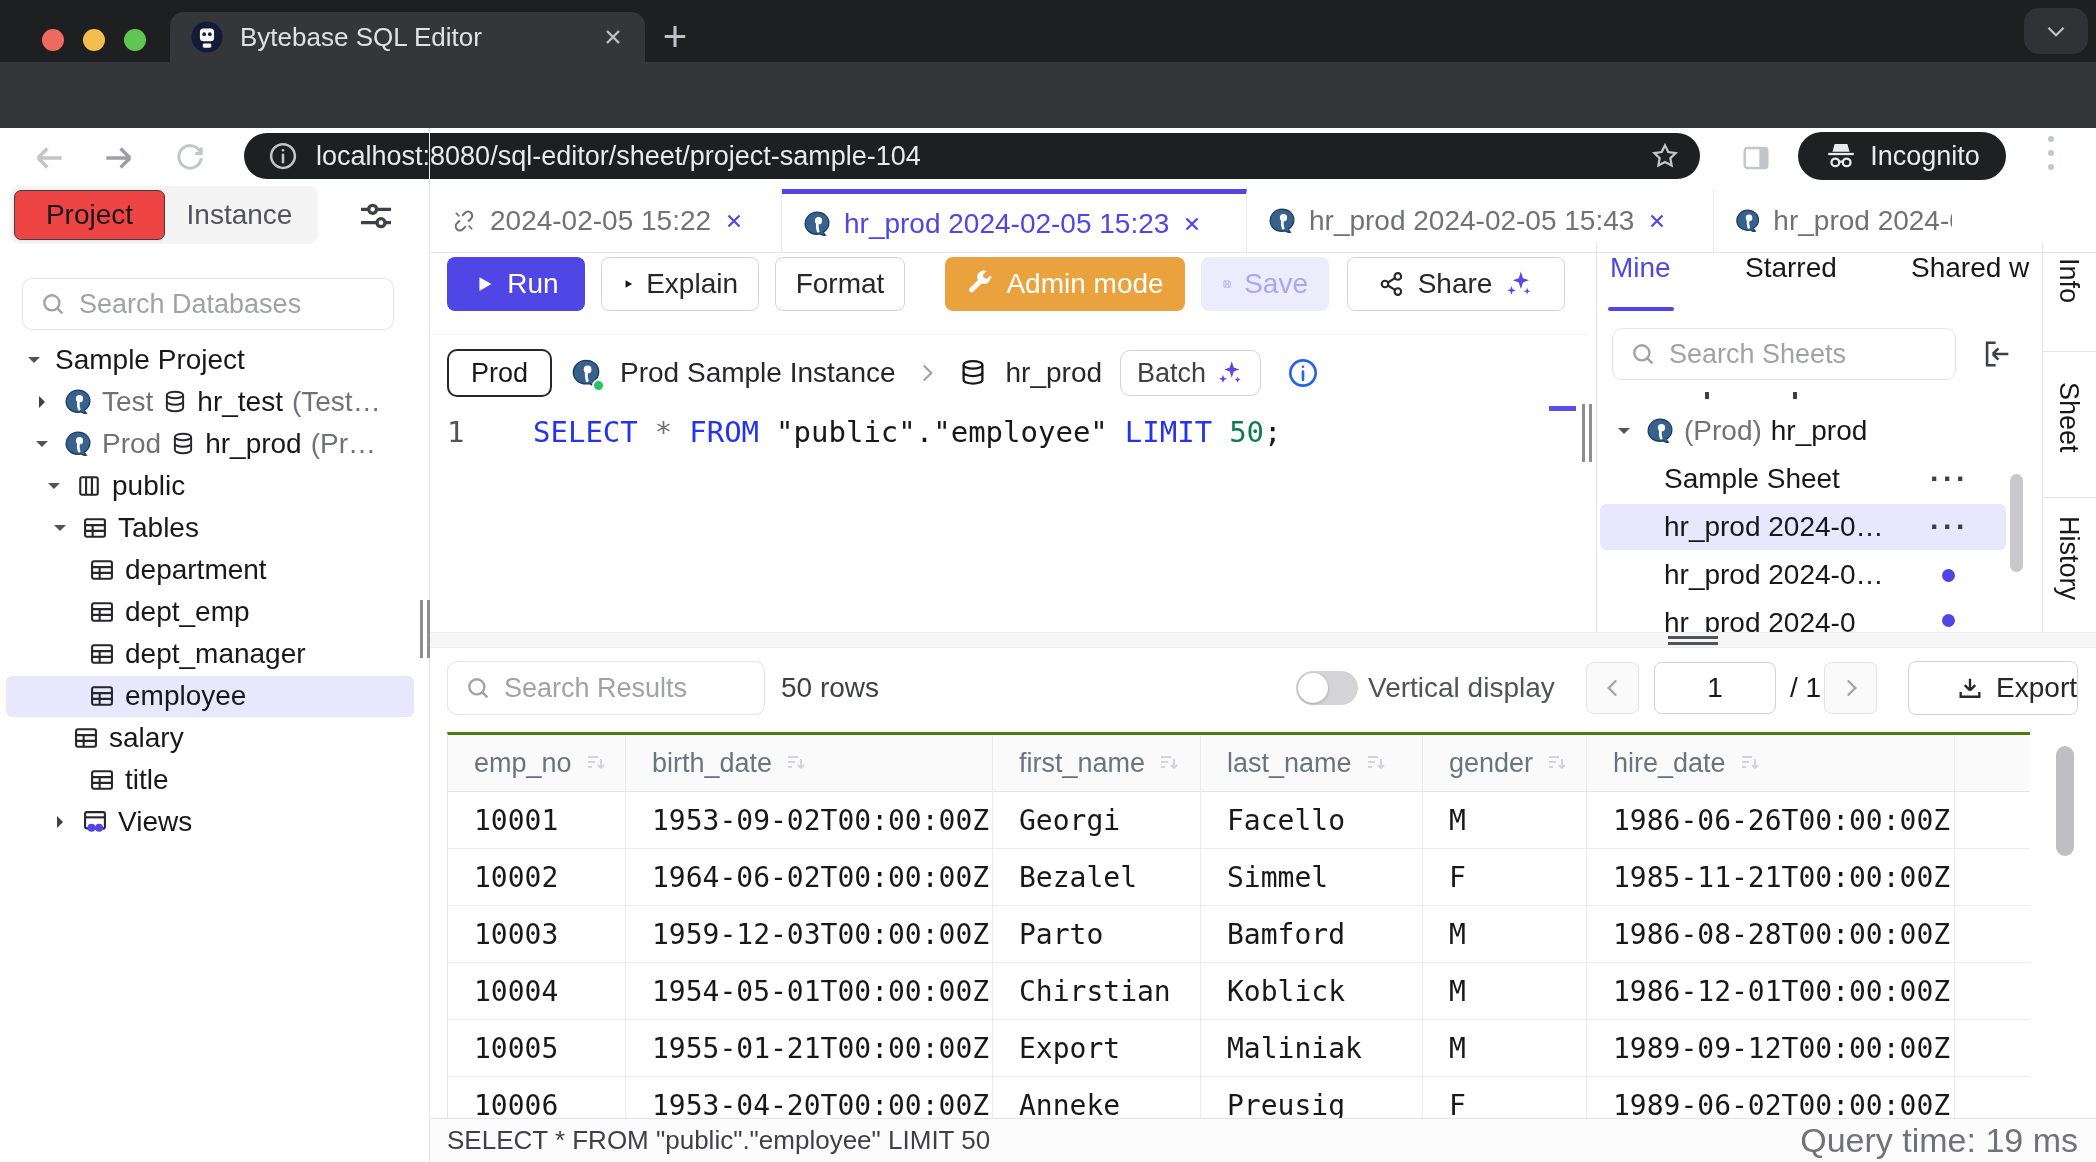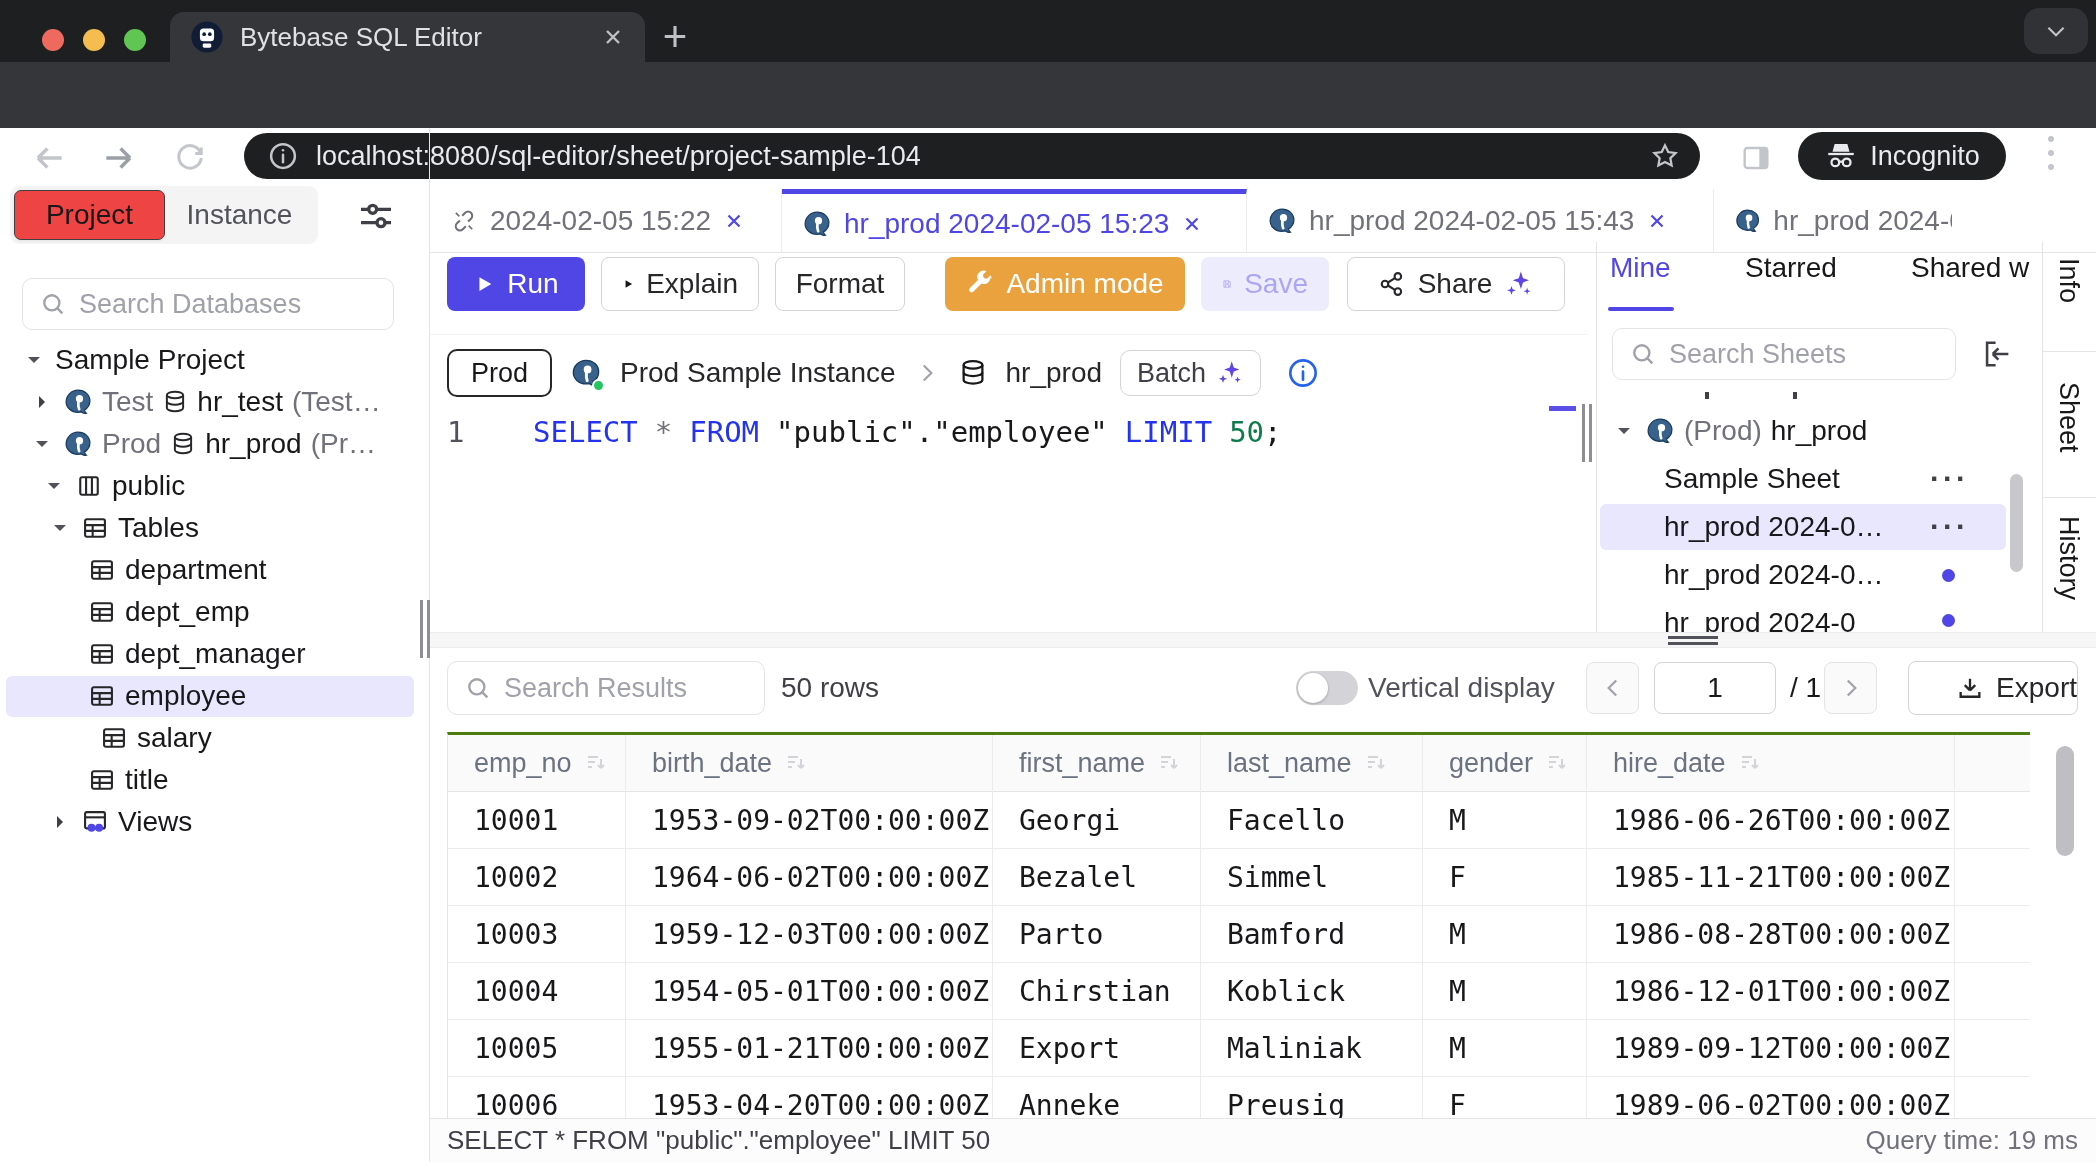--- a/index.html
+++ b/index.html
@@ -118,21 +118,21 @@
   .td, .th { border-right:1px solid #ececee; border-bottom:1px solid #ececee; display:flex; align-items:center; padding-left:26px; white-space:nowrap; overflow:hidden; }
   .td:last-child, .th:last-child { border-right:none; }
   .td { font-family:"DejaVu Sans Mono", monospace; font-size:28px; color:#18181b; background:#fff; }
   .th { background:#fafafa; font-size:27px; color:#6b7280; gap:12px; border-bottom:1px solid #e4e4e7; }
   .sort { width:24px; height:24px; color:#d4d4d8; flex:0 0 auto; }
   .rt-thumb { position:absolute; left:2056px; top:746px; width:18px; height:110px; background:#bfbfc3; border-radius:9px; }
 
   
   .statusbar { position:absolute; left:430px; top:1118px; width:1666px; height:44px; background:#fcfcfd; border-top:1px solid #e4e4e7; display:flex; align-items:center; justify-content:space-between; padding:0 18px 0 17px; }
   .statusbar .q { font-size:26px; color:#3f3f46; }
-  .statusbar .t { font-size:26px; color:#71717a; }
+  .statusbar .t { font-size:34px; color:#71717a; }
 </style>
 </head>
 <body>
 
 <svg width="0" height="0" style="position:absolute">
   <defs>
     <symbol id="sym-pg" viewBox="0 0 24 24">
       <path d="M12 2.5c5.2 0 9.5 3.6 9.5 8.5 0 3.2-1.7 5.9-4.3 7.3.2 1.2.7 2.1 1.5 2.7-1.6.4-3-.1-4-1.1-.9.2-1.8.3-2.7.3-5.2 0-9.5-3.6-9.5-8.5S6.8 2.5 12 2.5z" fill="#38618c" stroke="#193a5e" stroke-width="1"></path>
       <circle cx="13.2" cy="9.3" r="2.9" fill="#fff"></circle>
       <path d="M12.3 11.5c-.2 2.4-.1 4.4.6 6.2" stroke="#fff" stroke-width="2.2" fill="none" stroke-linecap="round"></path>
@@ -394,21 +394,21 @@
         <use href="#sym-table"></use>
       </svg>
     <span>dept_manager</span>
   </div>
   <div class="tree-row" style="top:675px; padding-left:88px">
     <svg class="ic" width="28" height="28" style="color:#27272a">
         <use href="#sym-table"></use>
       </svg>
     <span>employee</span>
   </div>
-  <div class="tree-row" style="top:717px; padding-left:100px">
+  <div class="tree-row" style="top:717px; padding-left:72px">
     <svg class="ic" width="28" height="28" style="color:#27272a">
         <use href="#sym-table"></use>
       </svg>
     <span>salary</span>
   </div>
   <div class="tree-row" style="top:759px; padding-left:88px">
     <svg class="ic" width="28" height="28" style="color:#27272a">
         <use href="#sym-table"></use>
       </svg>
     <span>title</span>

